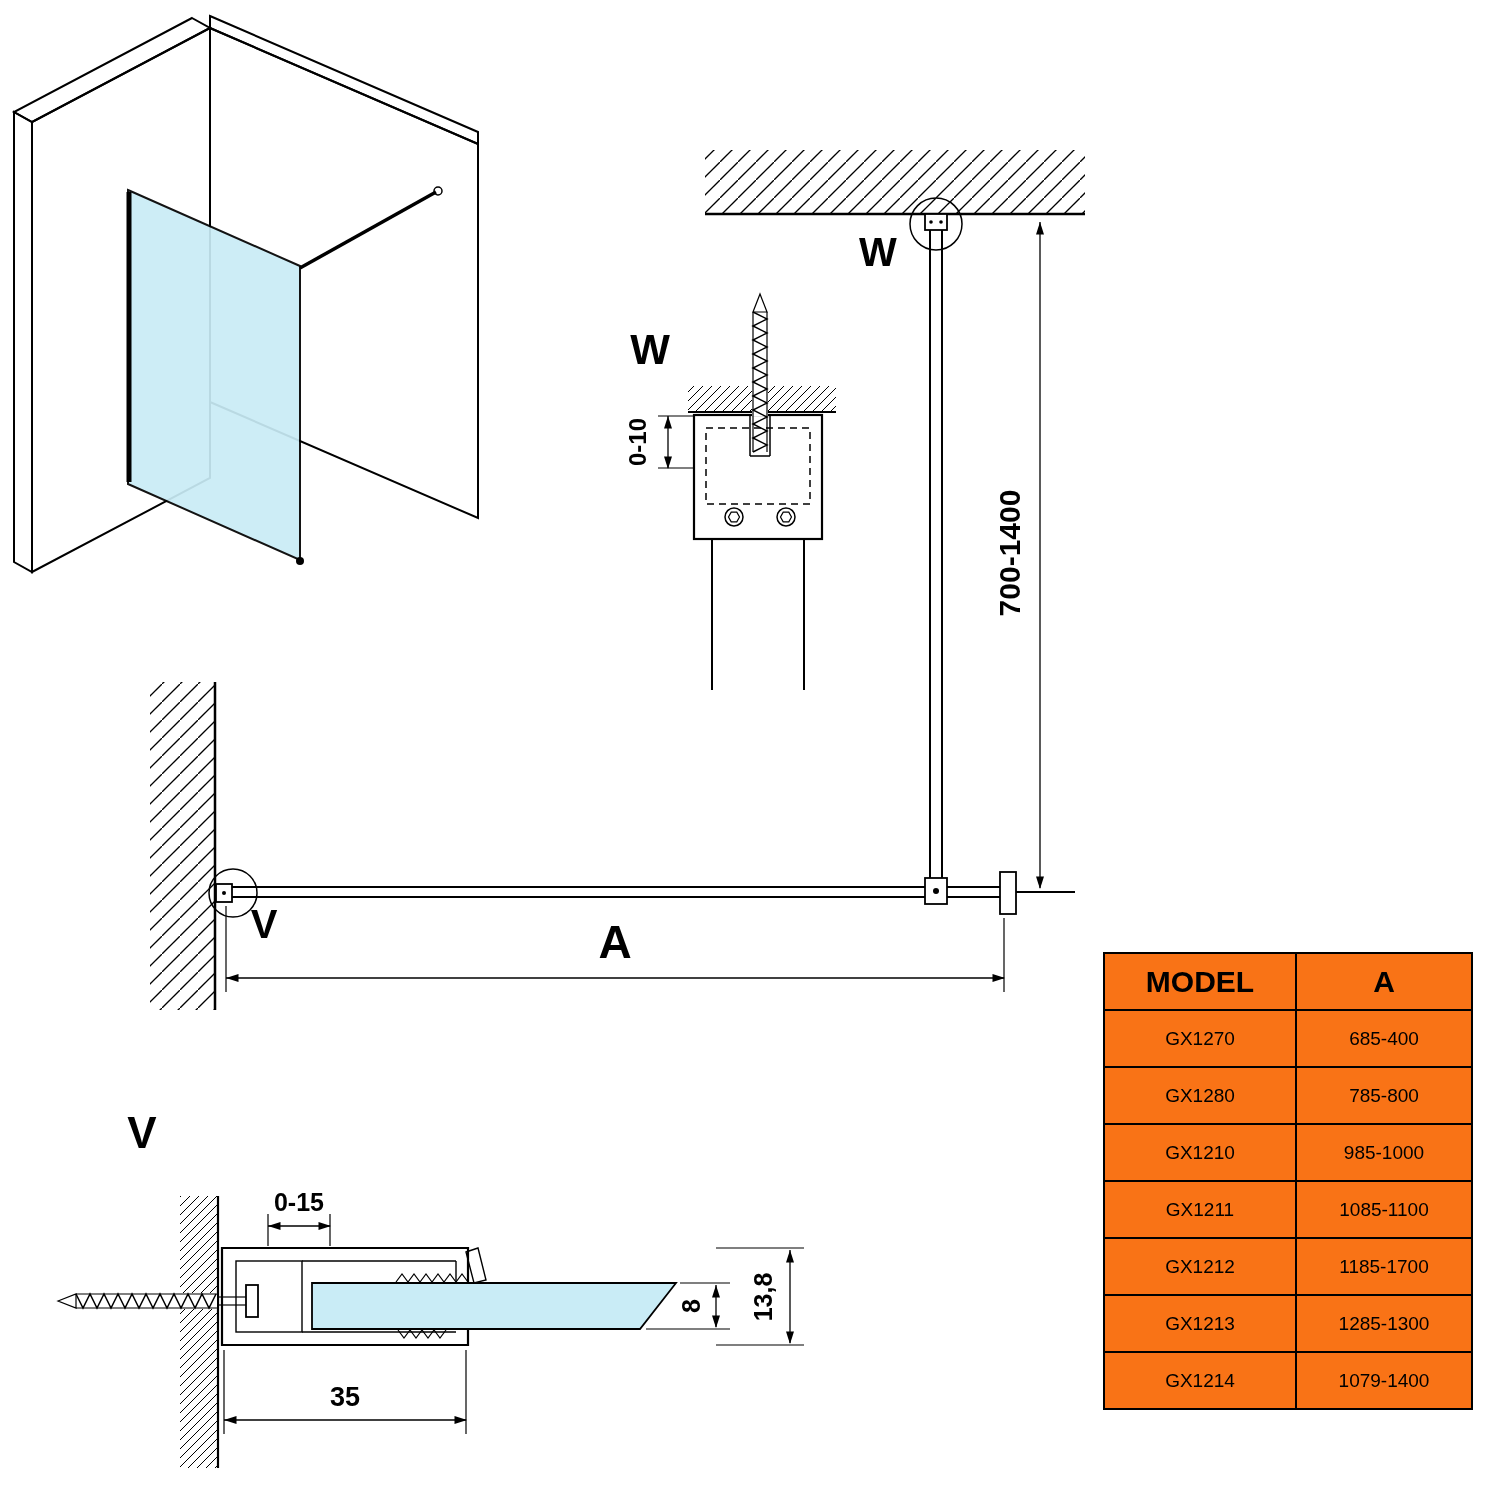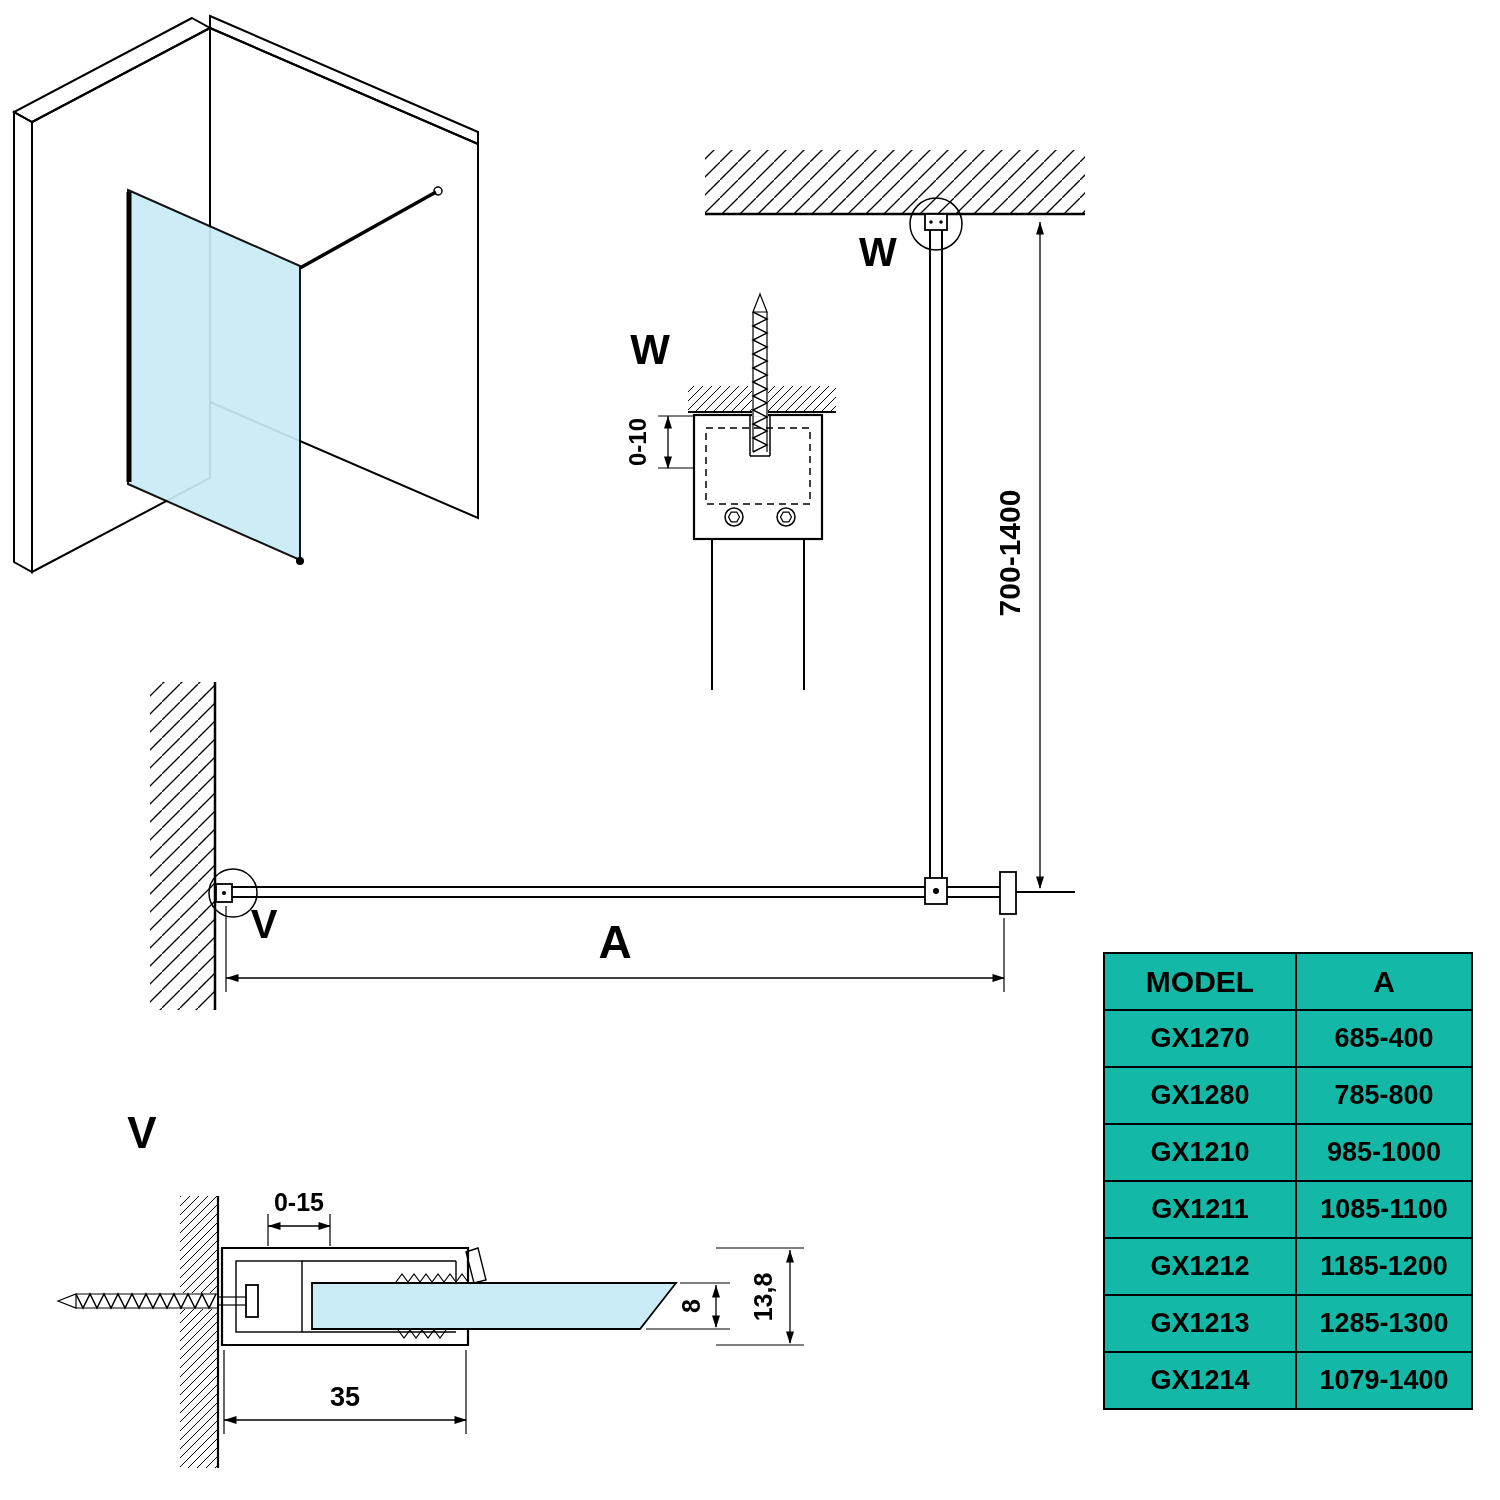--- a/index.html
+++ b/index.html
@@ -11,25 +11,25 @@
   .s22w{stroke:#000;stroke-width:2.2;fill:#fff}
   .s22{stroke:#000;stroke-width:2.2;fill:none}
   .s15{stroke:#000;stroke-width:1.5;fill:none}
   .s14{stroke:#000;stroke-width:1.4;fill:none}
   .s12{stroke:#000;stroke-width:1.2;fill:none}
   .sw{stroke:#000;stroke-width:1.8;fill:#fff}
   .dim{stroke:#000;stroke-width:1.3;fill:none}
   .dash{stroke:#000;stroke-width:1.5;fill:none;stroke-dasharray:7 5}
   .fillb{fill:#000;stroke:none}
   .model-table-wrap{position:absolute;left:1103px;top:952px}
-  table{border-collapse:collapse;background:#14b8a6}
+  table{border-collapse:collapse;background:#f97316}
   th,td{border:2px solid #000;text-align:center;vertical-align:middle;color:#000}
   th{width:188px;height:53px;font-size:30px;font-weight:700}
   th:last-child{width:172px}
-  td{height:53px;font-size:27px;font-weight:700}
+  td{height:53px;font-size:19px;font-weight:400}
 </style>
 </head>
 <body>
 
 <div class="page">
 
 <svg class="drawing" width="1500" height="1500" viewBox="0 0 1500 1500" xmlns="http://www.w3.org/2000/svg">
   <defs>
     <pattern id="hB" width="18" height="18" patternUnits="userSpaceOnUse">
       <line x1="0" y1="18" x2="18" y2="0" stroke="#000" stroke-width="1.3"></line>
@@ -191,21 +191,21 @@
       <tr>
         <td>GX1210</td>
         <td>985-1000</td>
       </tr>
       <tr>
         <td>GX1211</td>
         <td>1085-1100</td>
       </tr>
       <tr>
         <td>GX1212</td>
-        <td>1185-1200</td>
+        <td>1185-1700</td>
       </tr>
       <tr>
         <td>GX1213</td>
         <td>1285-1300</td>
       </tr>
       <tr>
         <td>GX1214</td>
         <td>1079-1400</td>
       </tr>
     </tbody>

